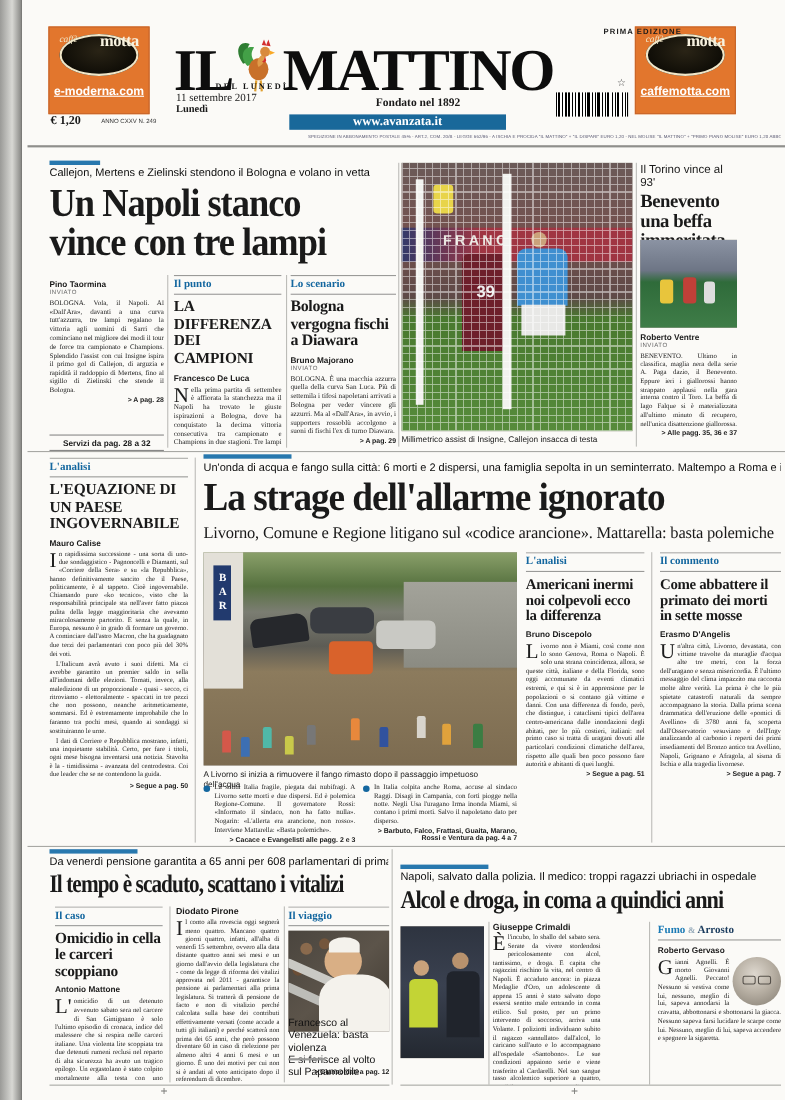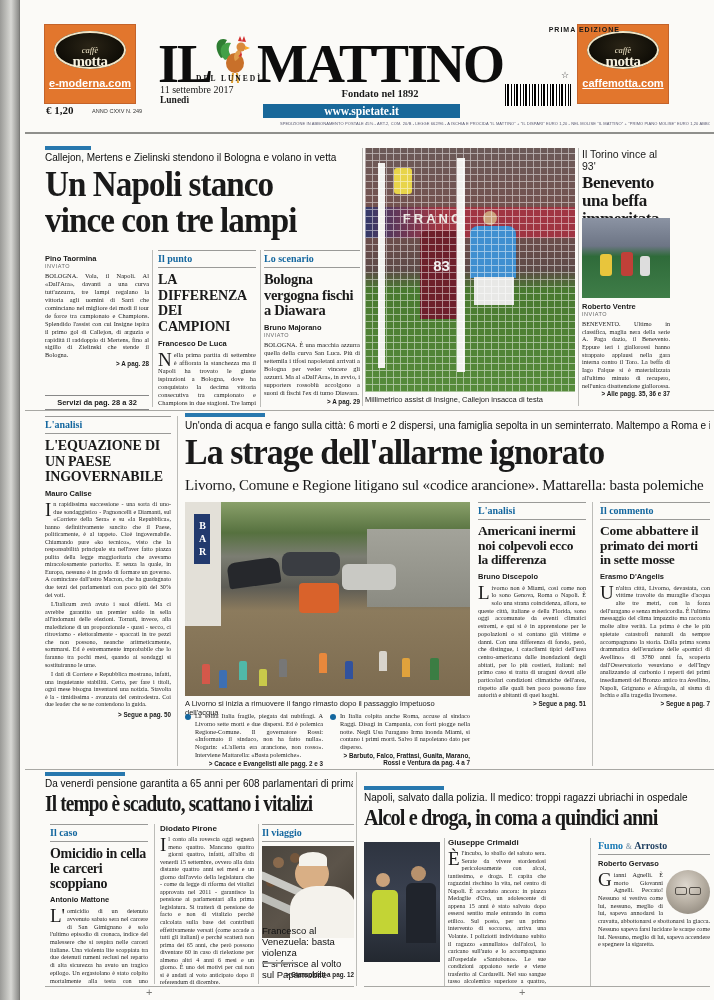--- a/index.html
+++ b/index.html
@@ -24,21 +24,21 @@
   .bodytxt p.first{text-indent:0;}
   .dropcap{float:left;font-size:19px;line-height:15px;padding:1px 2px 0 0;}
   .pageref{font-family:"Liberation Sans",sans-serif;font-weight:bold;font-size:6.3px;text-align:right;margin-top:1px;}
   .cap{font-family:"Liberation Sans",sans-serif;font-size:7.5px;color:#1a1a1a;}
   .kick{font-family:"Liberation Sans",sans-serif;font-size:10.5px;color:#0d0d0d;white-space:nowrap;overflow:hidden;}
   .hl{font-weight:bold;letter-spacing:-1px;transform-origin:0 50%;line-height:1.0;}
   .ph{position:absolute;overflow:hidden;background:#9a948c;}
   
   .ad{position:absolute;width:92px;height:80px;background:#e2762d;text-align:center;box-shadow:0 0 0 1px #c4632a inset;}
   .ad .oval{width:72px;height:38px;margin:7px auto 0;background:radial-gradient(ellipse at 50% 40%,#2a2416 0%,#0e0c06 70%);
-            border-radius:50%;display:flex;flex-direction:column;justify-content:flex-end;box-shadow:0 0 0 2px #f0e6c8 inset;}
+            border-radius:50%;display:flex;flex-direction:row;justify-content:space-between;box-shadow:0 0 0 2px #f0e6c8 inset;}
   .ad .caffe{font-style:italic;font-size:8.5px;color:#f0e6c8;line-height:1;}
   .ad .motta{font-weight:bold;font-size:15px;color:#f7f2e0;line-height:1;letter-spacing:-0.5px;}
   .ad .url{font-family:"Liberation Sans",sans-serif;font-weight:bold;font-size:11px;color:#fff;margin-top:8px;text-decoration:underline;}
   
   .mast{display:flex;align-items:flex-end;}
   .mast .word{font-weight:bold;font-size:54px;letter-spacing:-2px;line-height:0.85;color:#0d0d0d;}
   .webbar{background:#19689a;color:#fff;font-weight:bold;font-size:11.5px;text-align:center;line-height:14px;}
   .fineprint{font-family:"Liberation Sans",sans-serif;font-size:4px;color:#54546e;white-space:nowrap;overflow:hidden;letter-spacing:.1px;}
   .bullet{width:6px;height:6px;border-radius:50%;background:#14679f;position:absolute;left:0;top:2px;}
   .net{position:absolute;inset:0;opacity:.55;
@@ -91,39 +91,39 @@
   <div class="abs" style="left:160px;top:84px;font-size:10px;">11 settembre 2017</div>
   <div class="abs" style="left:160px;top:95px;font-weight:bold;font-size:9.5px;">Lunedì</div>
   <div class="abs" style="left:300px;top:88px;width:160px;text-align:center;font-weight:bold;font-size:10.5px;">Fondato nel 1892</div>
 
   <div class="abs" style="left:505px;top:84px;width:66px;height:22px;
        background:repeating-linear-gradient(90deg,#000 0 1px,#fff 1px 2px,#000 2px 4px,#fff 4px 6px,#000 6px 7px,#fff 7px 9px);"></div>
 
   <div class="abs" style="left:46px;top:104px;font-weight:bold;font-size:11px;">€ 1,20</div>
   <div class="abs sans" style="left:92px;top:108px;font-size:5.5px;color:#333;">ANNO CXXV N. 249</div>
 
-  <div class="abs webbar" style="left:263px;top:104px;width:197px;height:14px;">www.spietate.it</div>
+  <div class="abs webbar" style="left:263px;top:104px;width:197px;height:14px;">www.avanzata.it</div>
   <div class="abs fineprint" style="left:280px;top:121px;width:430px;">SPEDIZIONE IN ABBONAMENTO POSTALE 45% - ART.2, COM. 20/B - LEGGE 662/96 - A ISCHIA E PROCIDA "IL MATTINO" + "IL DISPARI" EURO 1,20 - NEL MOLISE "IL MATTINO" + "PRIMO PIANO MOLISE" EURO 1,20 ABBONAMENTO OBBLIGATORIO</div>
 
   <div class="hair" style="left:25px;top:132px;width:689px;height:2px;background:#8f8f8c;"></div>
 
   <div class="bluebar" style="left:45px;top:146px;width:46px;"></div>
   <div class="abs kick" style="left:45px;top:152px;width:318px;font-size:10px;">Callejon, Mertens e Zielinski stendono il Bologna e volano in vetta</div>
   <div class="abs hl" style="left:45px;top:166px;width:360px;font-size:36px;transform:scaleX(0.92);">
     <div>Un Napoli stanco</div>
     <div>vince con tre lampi</div>
   </div>
 
   <div class="ph" style="left:365px;top:148px;width:210px;height:244px;">
     <div class="abs" style="inset:0;background:linear-gradient(180deg,#6b5a58 0%,#75514e 28%,#5e4a48 50%,#49792f 58%,#568b3b 100%);"></div>
     <div class="abs" style="left:0;top:24%;width:100%;height:13%;background:linear-gradient(90deg,#27356e 0%,#a83040 35%,#a83040 100%);opacity:.85;"></div>
     <div class="abs sans" style="left:18%;top:26%;font-weight:bold;font-size:13px;color:#e9e6e0;letter-spacing:3px;">FRANC</div>
     <div class="abs" style="left:14%;top:8%;width:18px;height:26px;background:#e8d44a;border-radius:3px;"></div>
     <div class="abs" style="left:26%;top:34%;width:44px;height:88px;background:#6e1f2b;border-radius:6px 6px 0 0;">
-      <span class="sans" style="display:block;text-align:center;margin-top:26px;font-weight:bold;font-size:15px;color:#eee;">83</span>
+      <span class="sans" style="display:block;text-align:center;margin-top:26px;font-weight:bold;font-size:15px;color:#eee;">39</span>
     </div>
     <div class="abs" style="left:56%;top:26%;width:14px;height:14px;border-radius:50%;background:#caa27b;"></div>
     <div class="abs" style="left:50%;top:32%;width:46px;height:52px;background:#3f8fd0;border-radius:8px 8px 0 0;"></div>
     <div class="abs" style="left:52%;top:53%;width:40px;height:28px;background:#e8e8e6;"></div>
     <div class="abs" style="left:6%;top:6%;width:7px;height:84%;background:#f2f2ef;"></div>
     <div class="abs" style="left:44%;top:4%;width:8px;height:88%;background:#f2f2ef;"></div>
     <div class="net"></div>
   </div>
   <div class="abs cap" style="left:365px;top:395px;width:210px;">Millimetrico assist di Insigne, Callejon insacca di testa</div>
 

